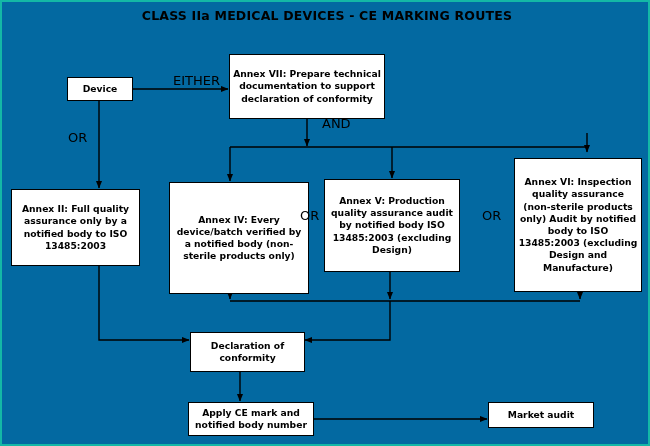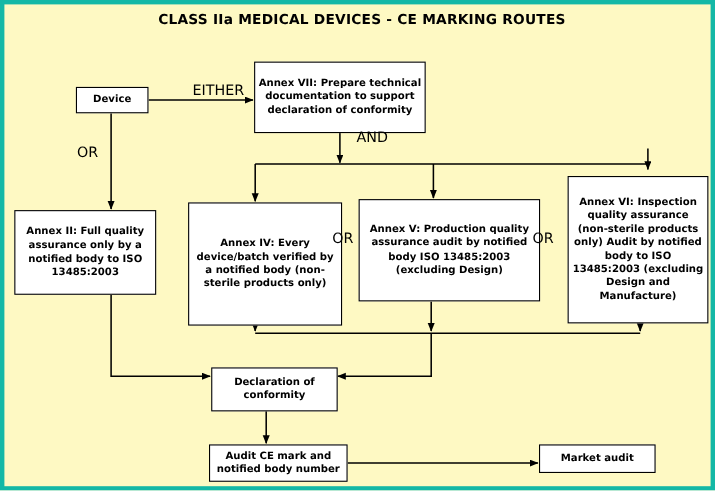--- a/index.html
+++ b/index.html
@@ -4,22 +4,22 @@
 <style>
   html, body {
     margin: 0;
     padding: 0;
     background: #ffffff;
   }
   #page {
     position: relative;
     width: 650px;
     height: 446px;
-    background: #fef9c3;
-    border: 4px solid #14b8a6;
+    background: #0369a1;
+    border: 2px solid #14b8a6;
     box-sizing: border-box;
     font-family: "DejaVu Sans", sans-serif;
     overflow: hidden;
   }
   #title {
     position: absolute;
     top: 6px;
     left: 0;
     width: 650px;
     text-align: center;
@@ -106,27 +106,27 @@
   </svg>
 
   <div class="nodebox" style="left:227px; top:52px; width:156px; height:65px;">Annex VII: Prepare technical documentation to support declaration of conformity</div>
 
   <div class="nodebox" style="left:65px; top:75px; width:66px; height:24px;">Device</div>
 
   <div class="nodebox" style="left:9px; top:187px; width:129px; height:77px;">Annex II: Full quality assurance only by a notified body to ISO 13485:2003</div>
 
   <div class="nodebox" style="left:167px; top:180px; width:140px; height:112px;">Annex IV: Every device/batch verified by a notified body (non-sterile products only)</div>
 
-  <div class="nodebox" style="left:322px; top:177px; width:165px; height:93px;">Annex V: Production quality assurance audit by notified body ISO 13485:2003 (excluding Design)</div>
+  <div class="nodebox" style="left:322px; top:177px; width:136px; height:93px;">Annex V: Production quality assurance audit by notified body ISO 13485:2003 (excluding Design)</div>
 
   <div class="nodebox" style="left:512px; top:156px; width:128px; height:134px;">Annex VI: Inspection quality assurance (non-sterile products only) Audit by notified body to ISO 13485:2003 (excluding Design and Manufacture)</div>
 
   <div class="nodebox" style="left:188px; top:330px; width:115px; height:40px;">Declaration of conformity</div>
 
-  <div class="nodebox" style="left:186px; top:400px; width:126px; height:34px;">Audit CE mark and notified body number</div>
+  <div class="nodebox" style="left:186px; top:400px; width:126px; height:34px;">Apply CE mark and notified body number</div>
 
   <div class="nodebox" style="left:486px; top:400px; width:106px; height:26px;">Market audit</div>
 
   <div class="conn-label" style="left:145px; top:71px;margin-left:26px;">EITHER</div>
 
   <div class="conn-label" style="left:66px; top:128px;">OR</div>
 
   <div class="conn-label" style="left:320px; top:114px;text-align:center;">AND</div>
 
   <div class="conn-label" style="left:298px; top:206px;">OR</div>

